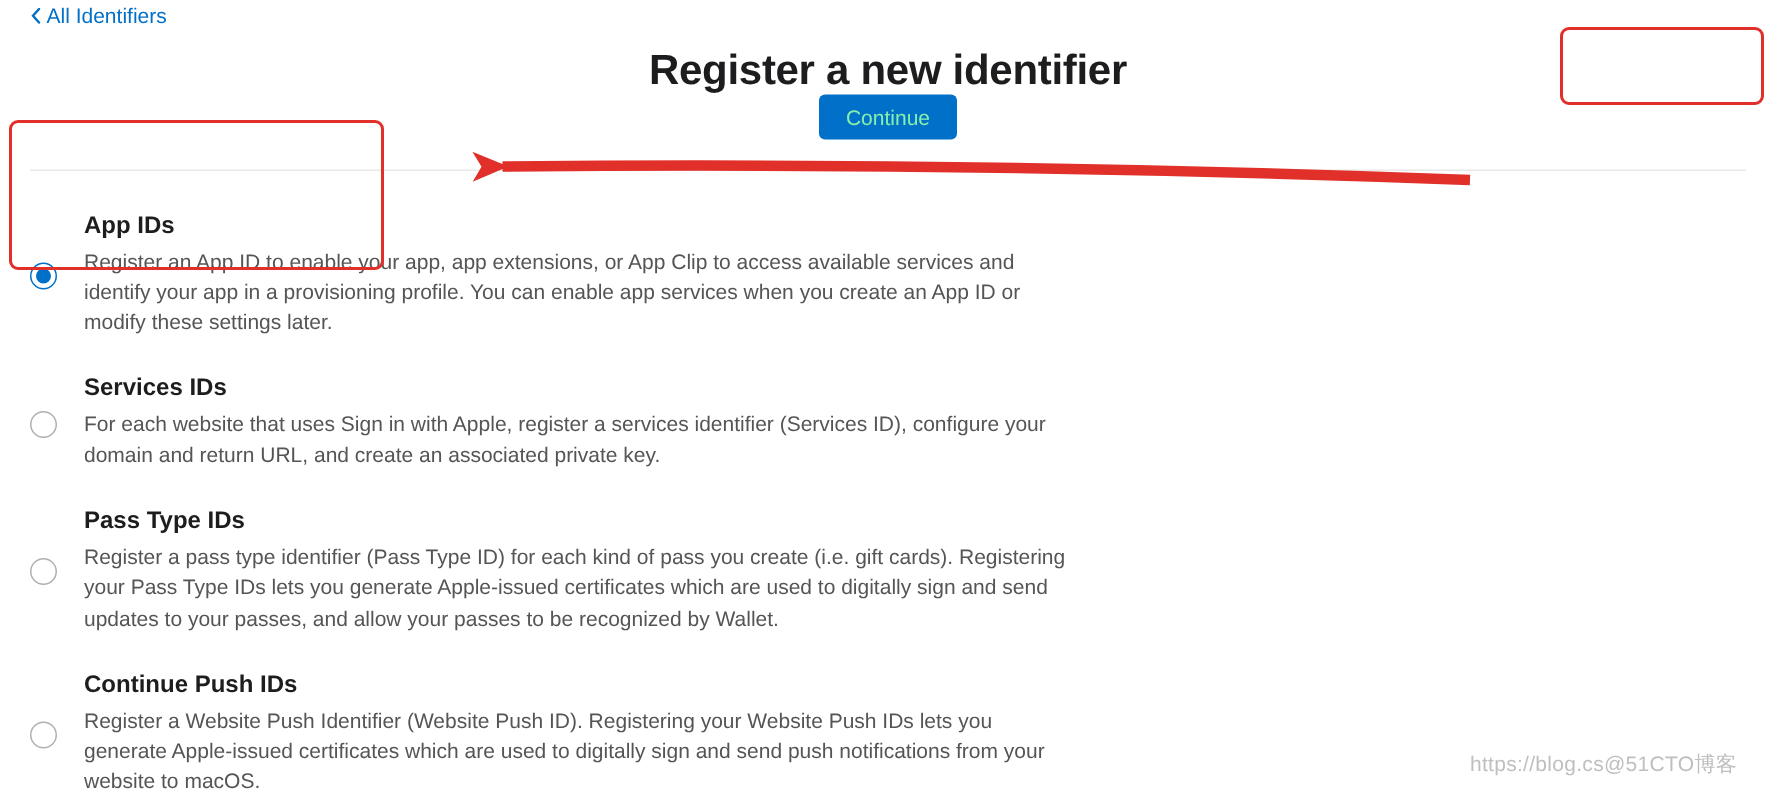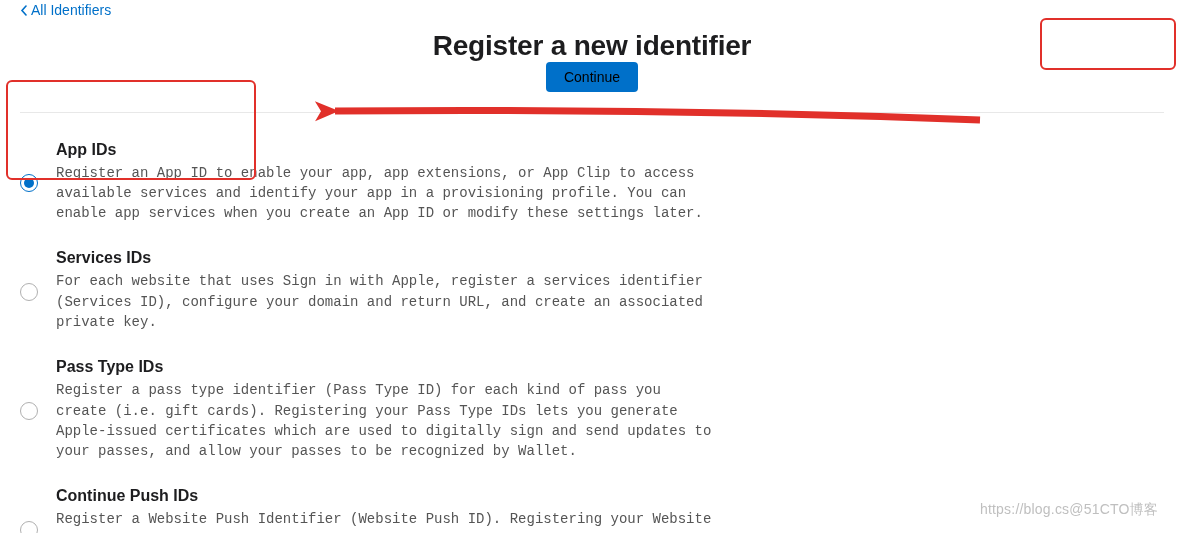--- a/index.html
+++ b/index.html
@@ -31,21 +31,21 @@
       border-bottom: 1px solid #e8e8e8;
       flex-direction: column;
     }
     .page-title {
       font-size: 28px;
       font-weight: 700;
       letter-spacing: -0.2px;
     }
     .continue-btn {
       background: #0070c9;
-      color: #000000;
+      color: #86efac;
       border: none;
       border-radius: 4px;
       font-size: 14px;
       padding: 7px 18px;
       cursor: pointer;
     }
     .options {
       padding-top: 16px;
     }
     .option {
@@ -79,21 +79,20 @@
     .option-text { max-width: 660px; }
     .option-title {
       font-size: 16px;
       font-weight: 700;
       margin-bottom: 4px;
     }
     .option-desc {
       font-size: 14px;
       line-height: 1.45;
       color: #555;
-      font-family: Liberation Mono, monospace;
     }
     
     .anno-box {
       position: absolute;
       border: 2.5px solid #e1302a;
       border-radius: 6px;
       pointer-events: none;
     }
     .anno-box.b1 { left: 6px; top: 80px; width: 250px; height: 100px; }
     .anno-box.b2 { left: 1040px; top: 18px; width: 136px; height: 52px; }

